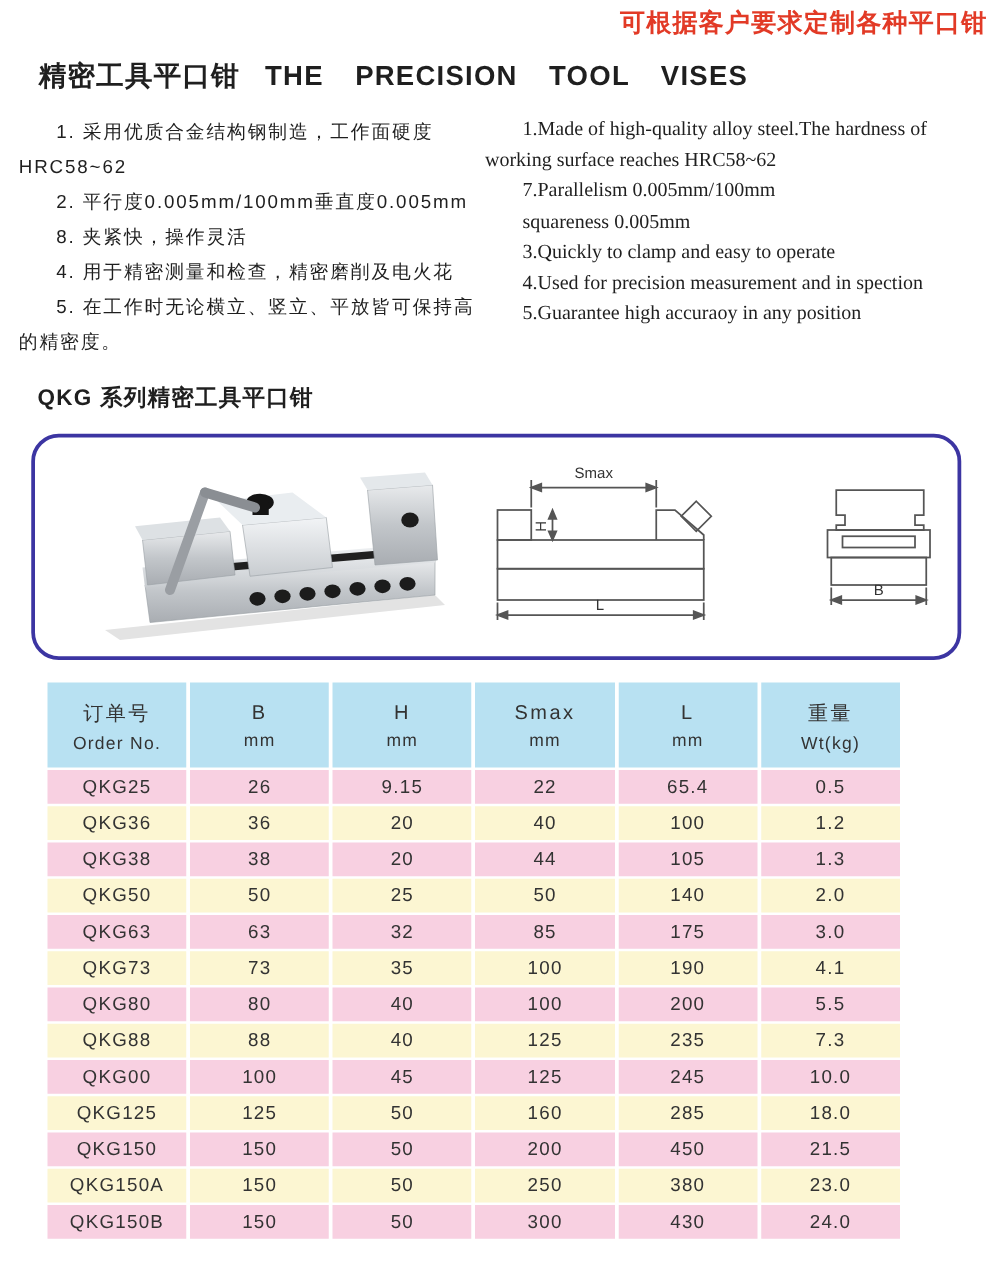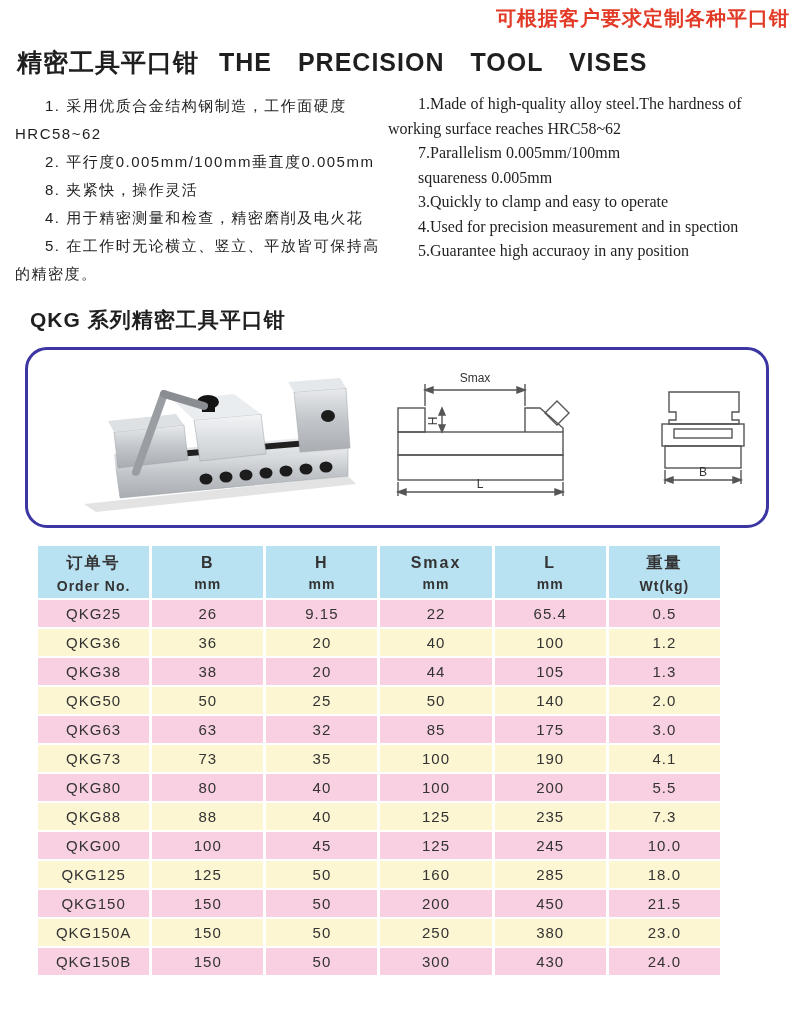--- a/index.html
+++ b/index.html
@@ -14,43 +14,43 @@
   *{margin:0;padding:0;box-sizing:border-box;}
   html,body{background:#ffffff;}
   .page{
     position:relative;width:800px;height:1024px;background:#ffffff;overflow:hidden;
     font-family:"Liberation Sans","DejaVu Sans",sans-serif;color:var(--ink);
   }
   .top-note{
     position:absolute;top:5px;right:10px;
     color:var(--accent-red);font-weight:bold;font-size:20px;letter-spacing:1px;
   }
-  .main-title{position:absolute;left:17px;top:46px;font-size:25px;font-weight:bold;letter-spacing:1px;}
+  .main-title{position:absolute;left:31px;top:46px;font-size:22px;font-weight:bold;letter-spacing:1px;}
   .main-title .en{margin-left:20px;word-spacing:18px;}
   .features{position:absolute;top:92px;}
   .features.zh{left:15px;width:372px;font-size:15px;line-height:28px;letter-spacing:1.5px;}
   .features.en{left:388px;width:404px;font-family:"Liberation Serif","DejaVu Serif",serif;font-size:16px;line-height:24.5px;}
   .f-line.indent{padding-left:30px;}
-  .section-title{position:absolute;left:30px;top:306px;font-size:21px;font-weight:bold;letter-spacing:1px;}
+  .section-title{position:absolute;left:30px;top:306px;font-size:18px;font-weight:bold;letter-spacing:1px;}
   .figure-box{
     position:absolute;left:25px;top:347px;width:744px;height:181px;
     border:3px solid var(--box-border);border-radius:22px;background:#ffffff;
   }
   .figure-box svg{position:absolute;}
   .svg-photo{left:28px;top:14px;}
   .svg-side{left:352px;top:12px;}
   .svg-end{left:616px;top:12px;}
   .dim-text{font-family:"Liberation Sans","DejaVu Sans",sans-serif;font-size:12px;fill:#333;}
   .spec-table{
     position:absolute;left:35px;top:544px;width:688px;
     border-collapse:separate;border-spacing:3px 2px;table-layout:fixed;
     color:var(--table-ink);
   }
   .spec-table th{
-    background:var(--header-blue);height:52px;font-weight:bold;
+    background:var(--header-blue);height:68px;font-weight:normal;
     vertical-align:middle;padding-top:2px;
   }
   .th-zh{font-size:16px;letter-spacing:2px;}
   .th-en{font-size:14px;margin-top:4px;letter-spacing:1px;}
   .spec-table td{
     height:27px;text-align:center;vertical-align:middle;
     font-size:15px;letter-spacing:1px;
   }
   .spec-table tbody tr:nth-of-type(odd) td{background:var(--row-pink);}
   .spec-table tbody tr:nth-of-type(even) td{background:var(--row-yellow);}

